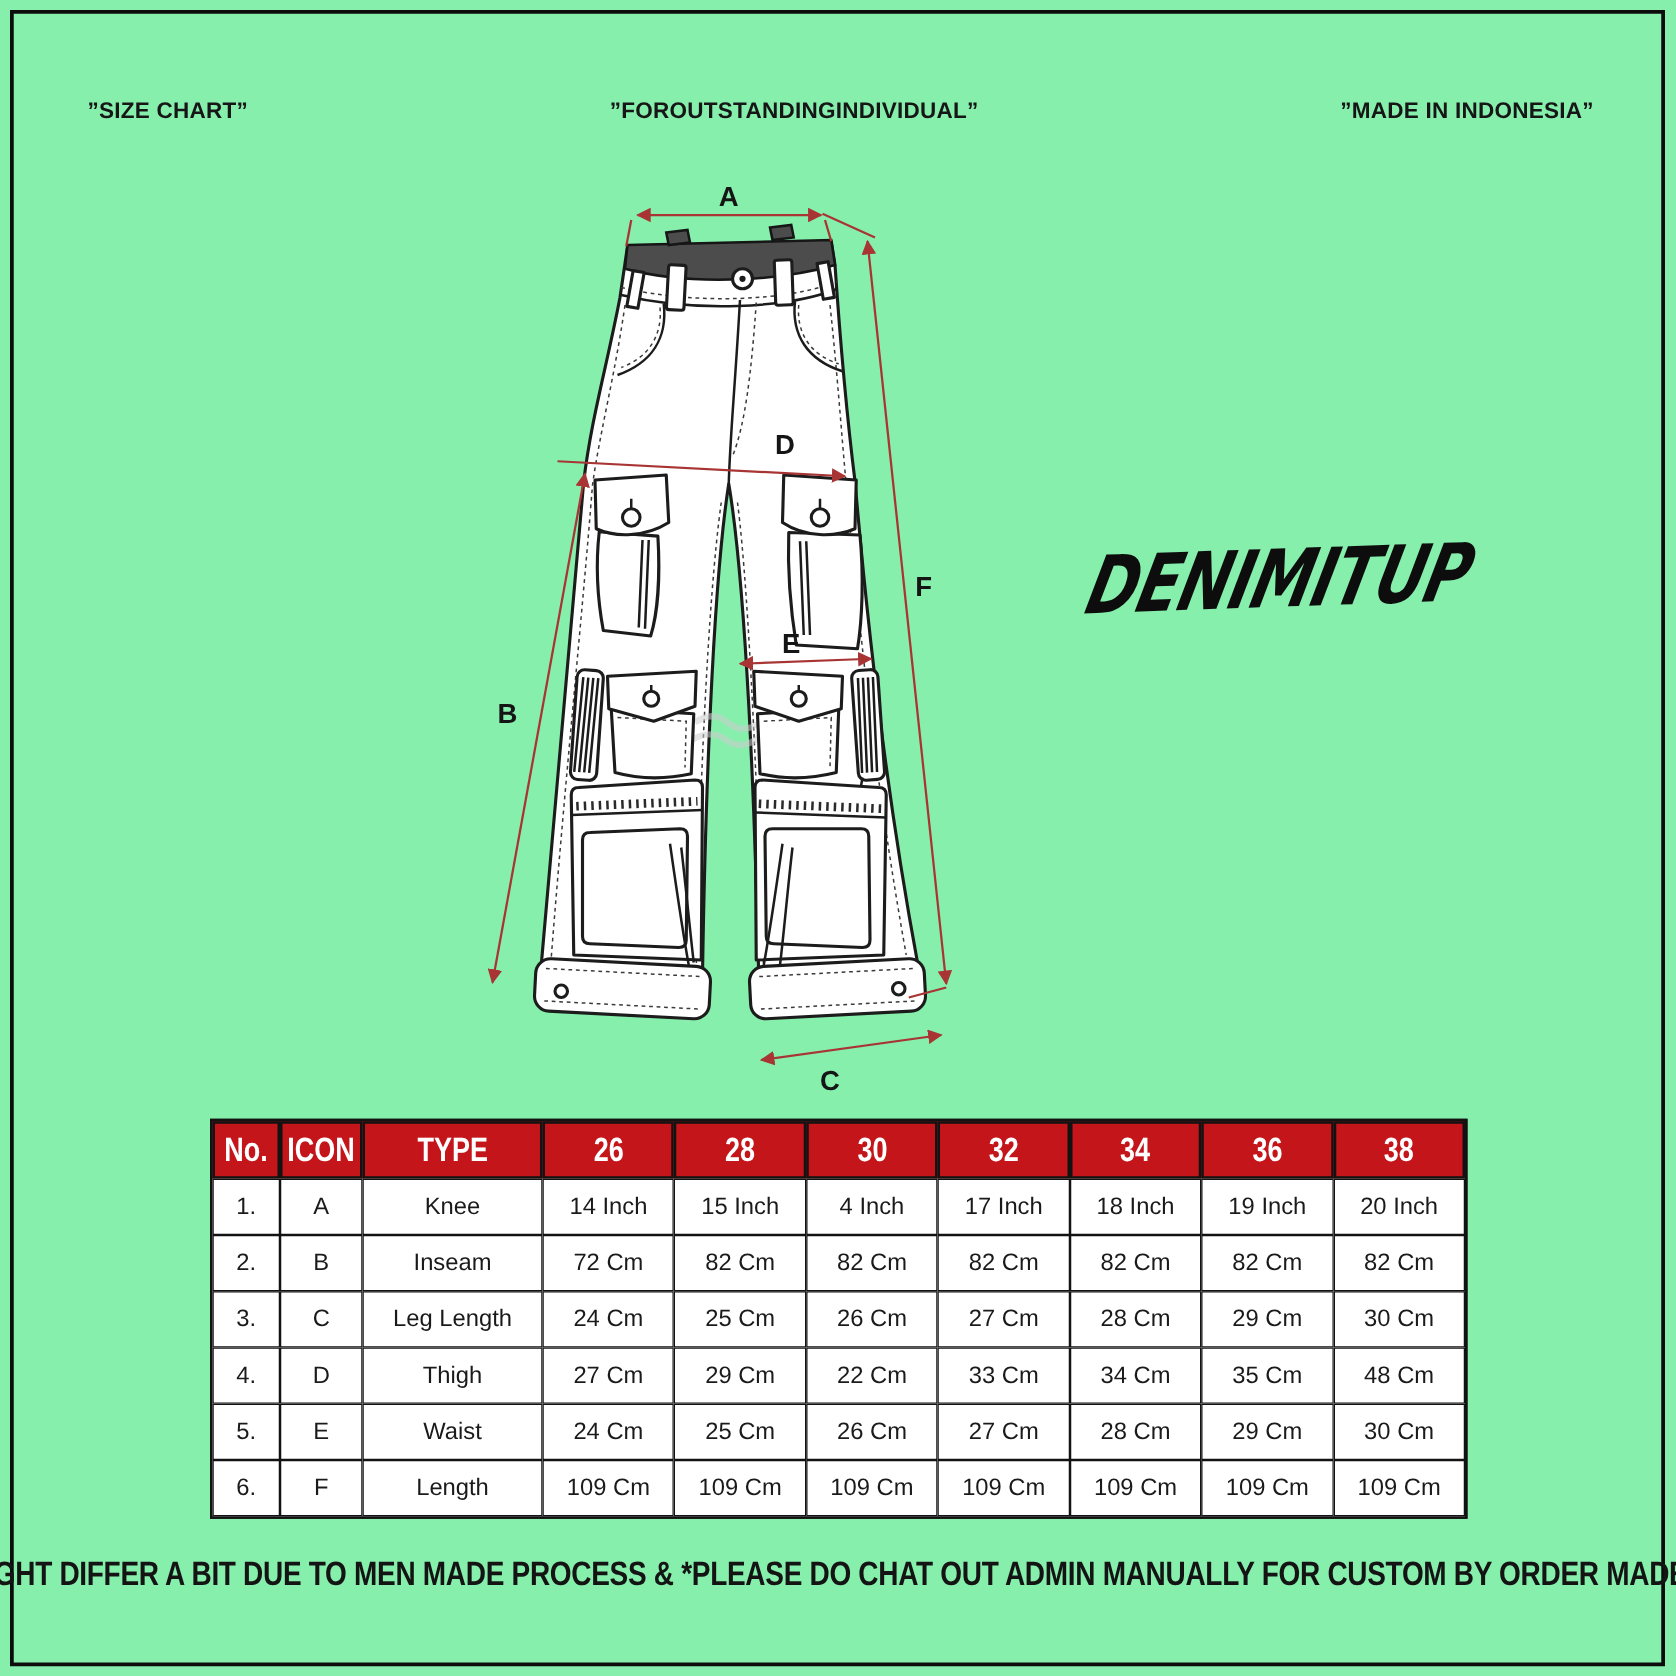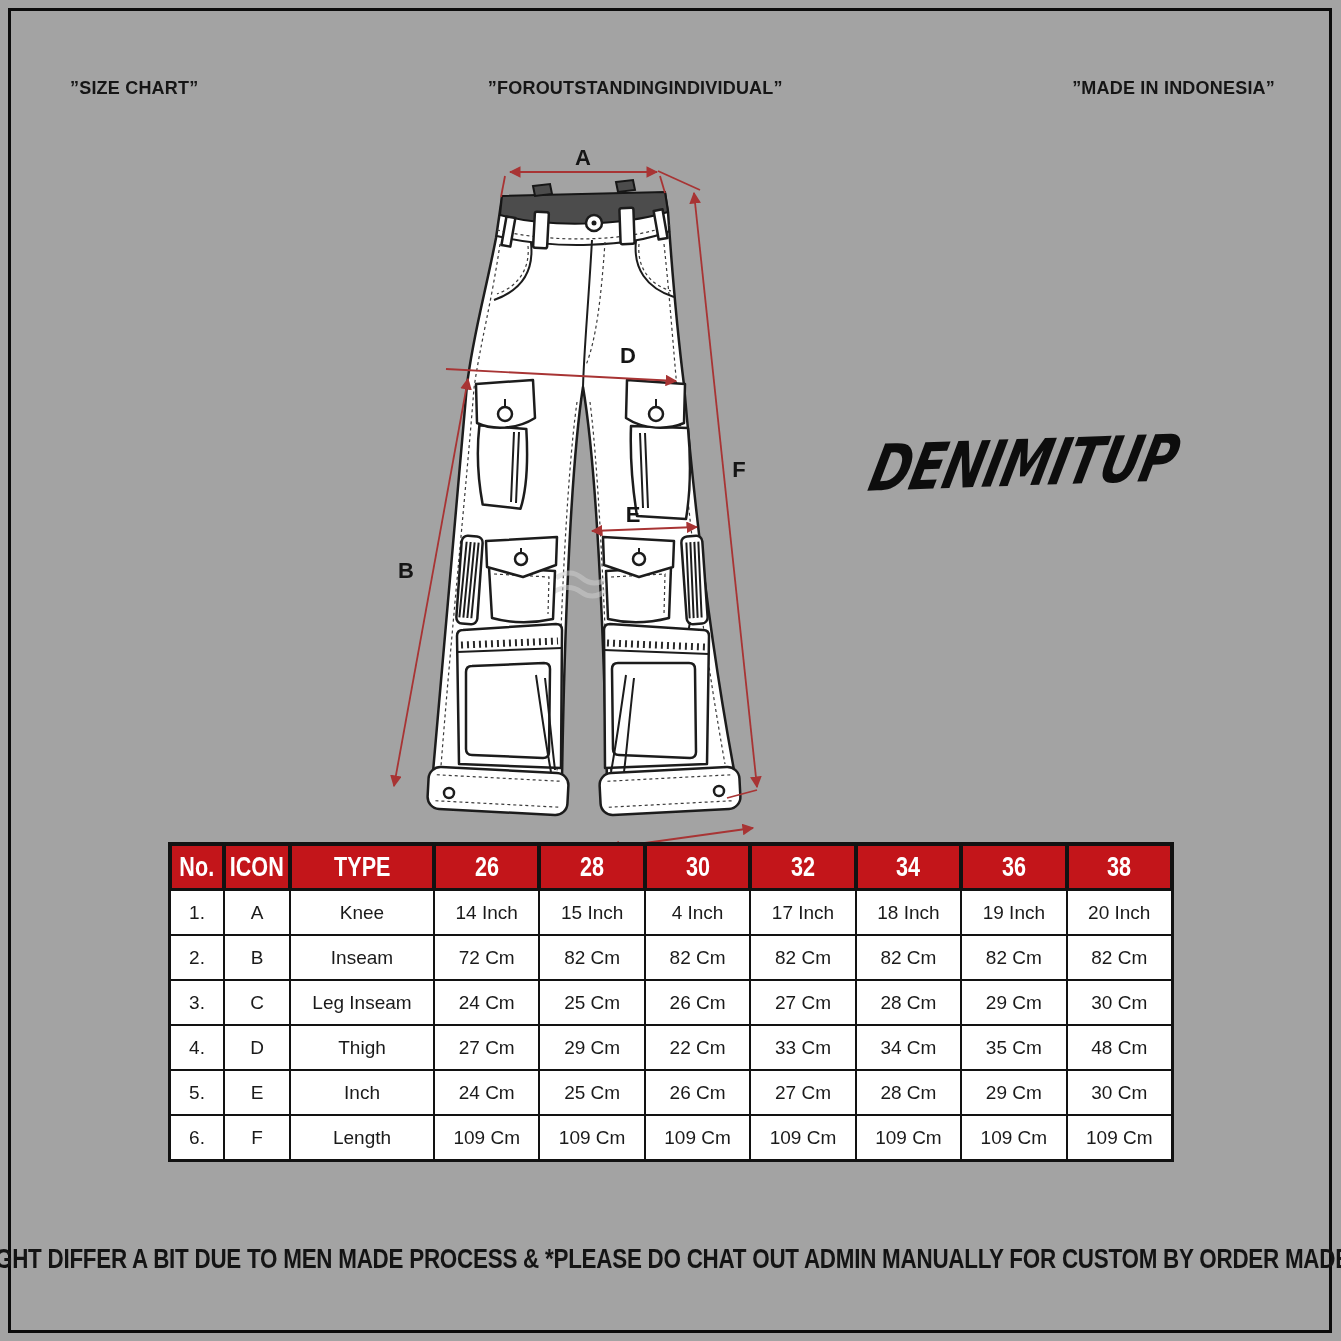--- a/index.html
+++ b/index.html
@@ -1,16 +1,16 @@
 <!DOCTYPE html>
 <html><head>
 <meta charset="utf-8">
 <style>
   html,body{margin:0;padding:0;background:#ffffff;}
-  .canvas{position:relative;width:1341px;height:1341px;background:#a3a3a3;overflow:hidden;
+  .canvas{position:relative;width:1341px;height:1341px;background:#86efac;overflow:hidden;
           font-family:"Liberation Sans",sans-serif;color:#111;text-decoration:underline;}
   .frame{position:absolute;left:8px;top:8px;right:9px;bottom:8px;border:3px solid #0c0c0c;pointer-events:none;}
 
   
   .topbar{position:absolute;left:70px;right:66px;top:78px;display:flex;justify-content:space-between;
           font-weight:bold;font-size:18px;letter-spacing:.2px;color:#161616;}
 
   
   .diagram{position:absolute;left:370px;top:140px;width:460px;height:740px;}
   .diagram svg{width:100%;height:100%;display:block;}
@@ -22,21 +22,21 @@
   .dimlabel{font-family:"Liberation Sans",sans-serif;font-weight:bold;font-size:22px;fill:#151515;text-anchor:middle;}
 
   
   .brand{position:absolute;left:858px;top:432px;width:300px;text-align:center;}
   .brand-name{display:inline-block;font-size:54px;font-weight:bold;font-style:italic;letter-spacing:-1px;
               transform:rotate(-2deg) skewX(-15deg) scale(.92,1.18);transform-origin:center;color:#0d0d0d;
               font-family:"DejaVu Sans",sans-serif;}
   .brand-tagline{margin-top:2px;font-size:23px;font-weight:bold;letter-spacing:.5px;color:#101010;}
 
   
-  .size-table{position:absolute;left:168px;top:842px;width:1006px;
+  .size-table{position:absolute;left:168px;top:895px;width:1006px;
               display:grid;grid-template-columns:54px 66px 144px repeat(7,1fr);
               grid-template-rows:46px repeat(6,45px);
               border:2px solid #121212;background:#121212;box-sizing:border-box;text-align:right;}
   .cell{display:flex;align-items:center;justify-content:center;background:#ffffff;
         border:1.5px solid #121212;font-size:19px;color:#1a1a1a;}
   .hcell{background:#c3151a;color:#ffffff;border:2px solid #121212;}
   .hcell span{display:inline-block;font-weight:bold;font-size:27px;transform:scaleX(.8);white-space:nowrap;}
 
   
   .footnote{position:absolute;left:0;right:0;top:1244px;display:flex;justify-content:center;}
@@ -230,41 +230,41 @@
       <div class="cell">Inseam</div>
       <div class="cell">72 Cm</div>
       <div class="cell">82 Cm</div>
       <div class="cell">82 Cm</div>
       <div class="cell">82 Cm</div>
       <div class="cell">82 Cm</div>
       <div class="cell">82 Cm</div>
       <div class="cell">82 Cm</div>
       <div class="cell">3.</div>
       <div class="cell">C</div>
-      <div class="cell">Leg Inseam</div>
+      <div class="cell">Leg Length</div>
       <div class="cell">24 Cm</div>
       <div class="cell">25 Cm</div>
       <div class="cell">26 Cm</div>
       <div class="cell">27 Cm</div>
       <div class="cell">28 Cm</div>
       <div class="cell">29 Cm</div>
       <div class="cell">30 Cm</div>
       <div class="cell">4.</div>
       <div class="cell">D</div>
       <div class="cell">Thigh</div>
       <div class="cell">27 Cm</div>
       <div class="cell">29 Cm</div>
       <div class="cell">22 Cm</div>
       <div class="cell">33 Cm</div>
       <div class="cell">34 Cm</div>
       <div class="cell">35 Cm</div>
       <div class="cell">48 Cm</div>
       <div class="cell">5.</div>
       <div class="cell">E</div>
-      <div class="cell">Inch</div>
+      <div class="cell">Waist</div>
       <div class="cell">24 Cm</div>
       <div class="cell">25 Cm</div>
       <div class="cell">26 Cm</div>
       <div class="cell">27 Cm</div>
       <div class="cell">28 Cm</div>
       <div class="cell">29 Cm</div>
       <div class="cell">30 Cm</div>
       <div class="cell">6.</div>
       <div class="cell">F</div>
       <div class="cell">Length</div>

